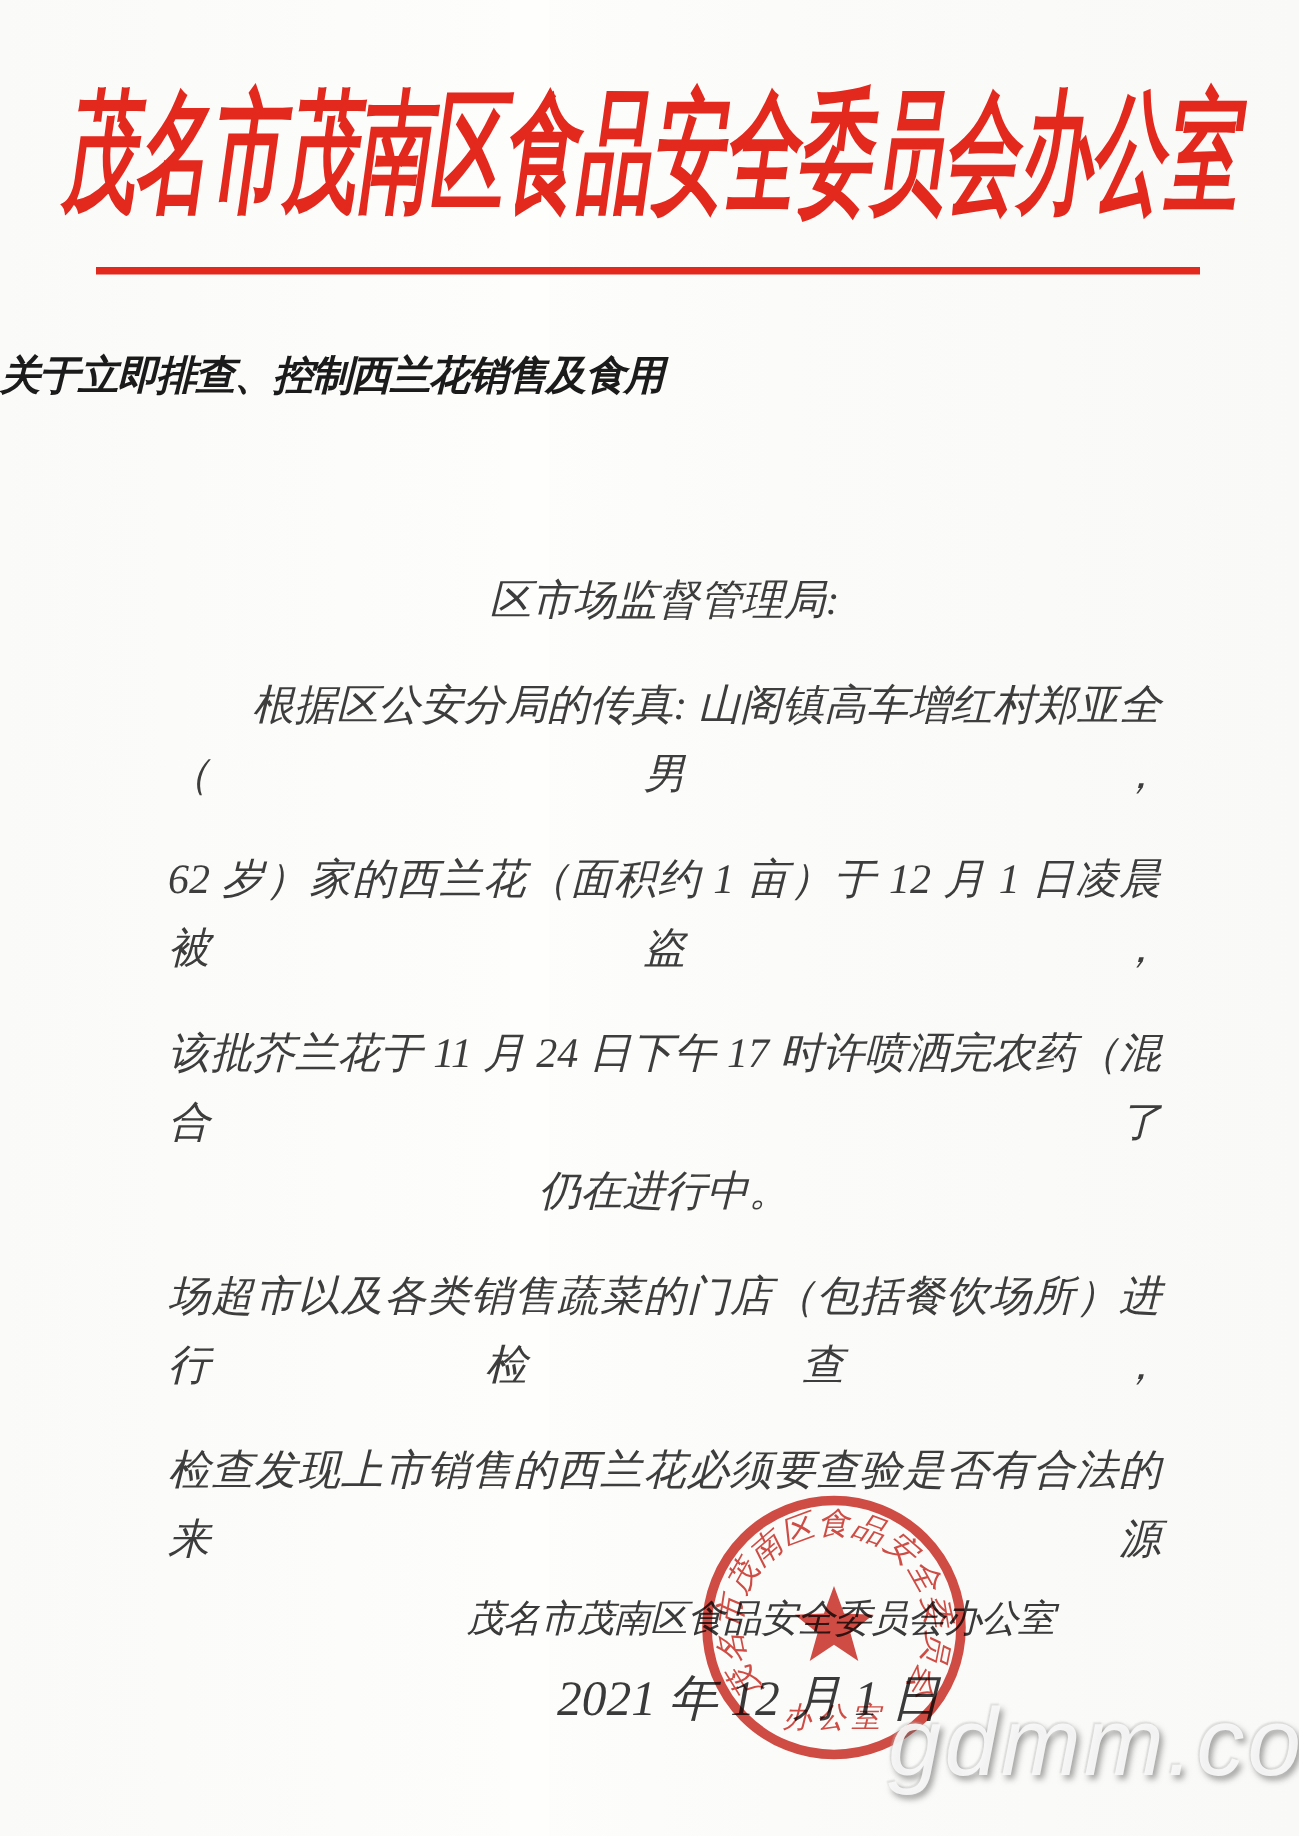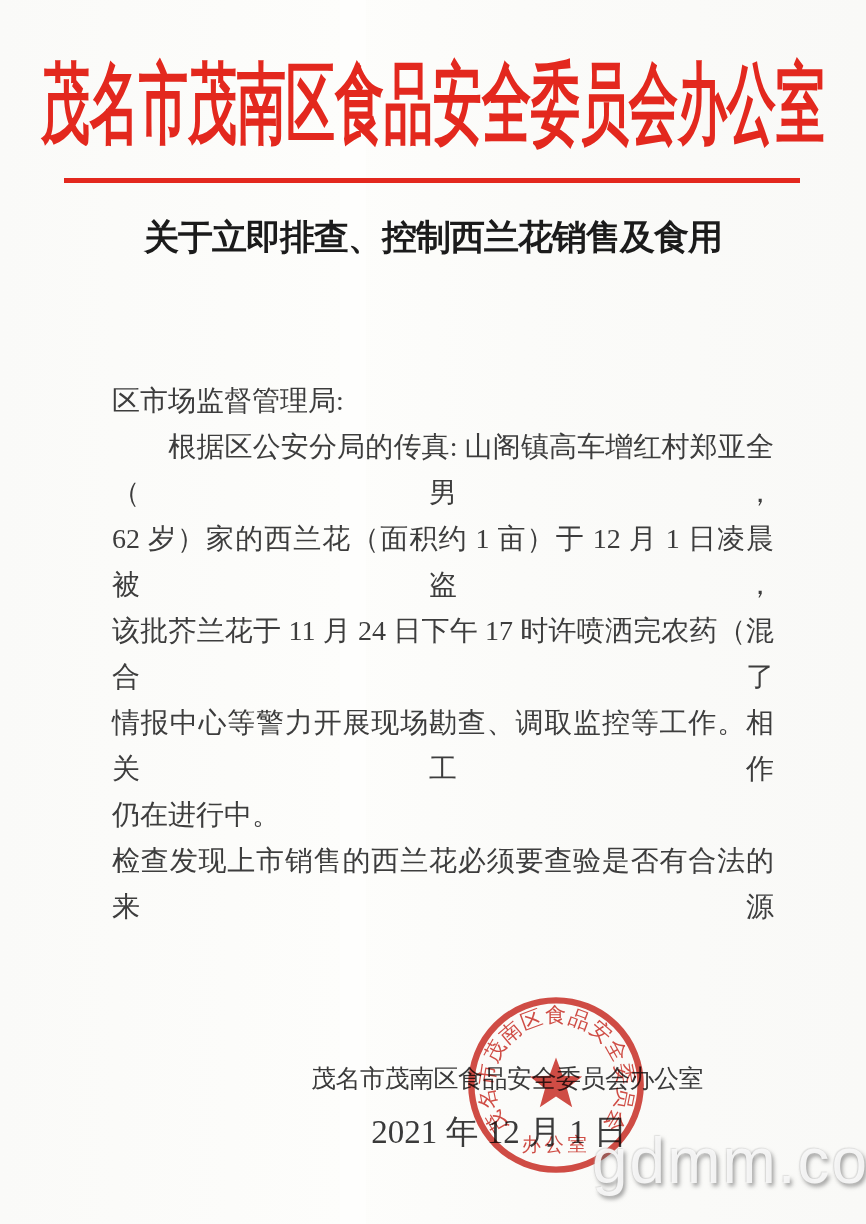--- a/index.html
+++ b/index.html
@@ -2,20 +2,21 @@
 <html><head>
 <meta charset="utf-8">
 <style>
   html,body{margin:0;padding:0;background:#ffffff;}
   .page{
     position:relative;
     width:866px;height:1224px;
     background:linear-gradient(90deg,#fafaf8 0%,#fdfdfb 40%,#fbfbf9 60%,#f9f9f7 100%);
     overflow:hidden;
     font-family:"Liberation Serif","DejaVu Serif",serif;
+    font-style:italic;
   }
   
   .page::before{
     content:"";position:absolute;left:340px;top:0;width:26px;height:100%;
     background:rgba(255,255,255,0.55);pointer-events:none;
   }
   .letterhead{
     position:absolute;top:60px;left:0;width:100%;
     text-align:center;
     color:#e3281e;
@@ -26,36 +27,35 @@
     letter-spacing:0px;
     transform:scaleY(1.8);
     transform-origin:top center;
     white-space:nowrap;
   }
   .red-line{
     position:absolute;top:178px;left:64px;width:736px;height:5px;
     background:#e3281e;
   }
   .doc-title{
-    position:absolute;top:208px;left:0;width:100%;
-    text-align:center;
+    position:absolute;top:220px;left:0;width:100%;
     color:#1b1b1b;
     font-weight:bold;
-    font-size:35px;
+    font-size:27px;
     line-height:60px;
     letter-spacing:-1px;
   }
   .body-text{
     position:absolute;top:378px;left:112px;width:662px;
     color:#3d3d3d;
     font-size:28px;
     line-height:46px;
   }
-  .line{white-space:pre-wrap;}
-  .line.fill{text-align:justify;text-align-last:justify;}
+  .line{white-space:pre-wrap;text-align:center;}
+  .line.fill{text-align:justify;text-align-last:justify;margin-top:24px;}
   .sig-org{
     position:absolute;top:1062px;right:163px;
     color:#3a3a3a;font-size:25px;letter-spacing:-0.5px;white-space:nowrap;
   }
   .sig-date{
     position:absolute;top:1110px;right:239px;
     color:#3a3a3a;font-size:33px;white-space:nowrap;
   }
   .seal{
     position:absolute;left:464px;top:993px;width:184px;height:184px;
@@ -84,22 +84,22 @@
 
   <div class="doc-title">
     <div>关于立即排查、控制西兰花销售及食用</div>
   </div>
 
   <div class="body-text">
     <div class="line">区市场监督管理局:</div>
     <div class="line fill">　　根据区公安分局的传真: 山阁镇高车增红村郑亚全（男，</div>
     <div class="line fill">62 岁）家的西兰花（面积约 1 亩）于 12 月 1 日凌晨被盗，</div>
     <div class="line fill">该批芥兰花于 11 月 24 日下午 17 时许喷洒完农药（混合了</div>
-    <div class="line fill">情报中心等警力开展现场勘查、调取监控等工作。相关工作</div>
     <div class="line">仍在进行中。</div>
+    <div class="line fill">场超市以及各类销售蔬菜的门店（包括餐饮场所）进行检查，</div>
     <div class="line fill">检查发现上市销售的西兰花必须要查验是否有合法的来源</div>
 
   </div>
 
   <div class="sig-org">茂名市茂南区食品安全委员会办公室</div>
 
   <div class="sig-date">2021 年 12 月 1 日</div>
 
   <svg class="seal" viewBox="0 0 200 200">
     <circle cx="100" cy="100" r="92" fill="none" stroke="#cd342c" stroke-width="7"></circle>

